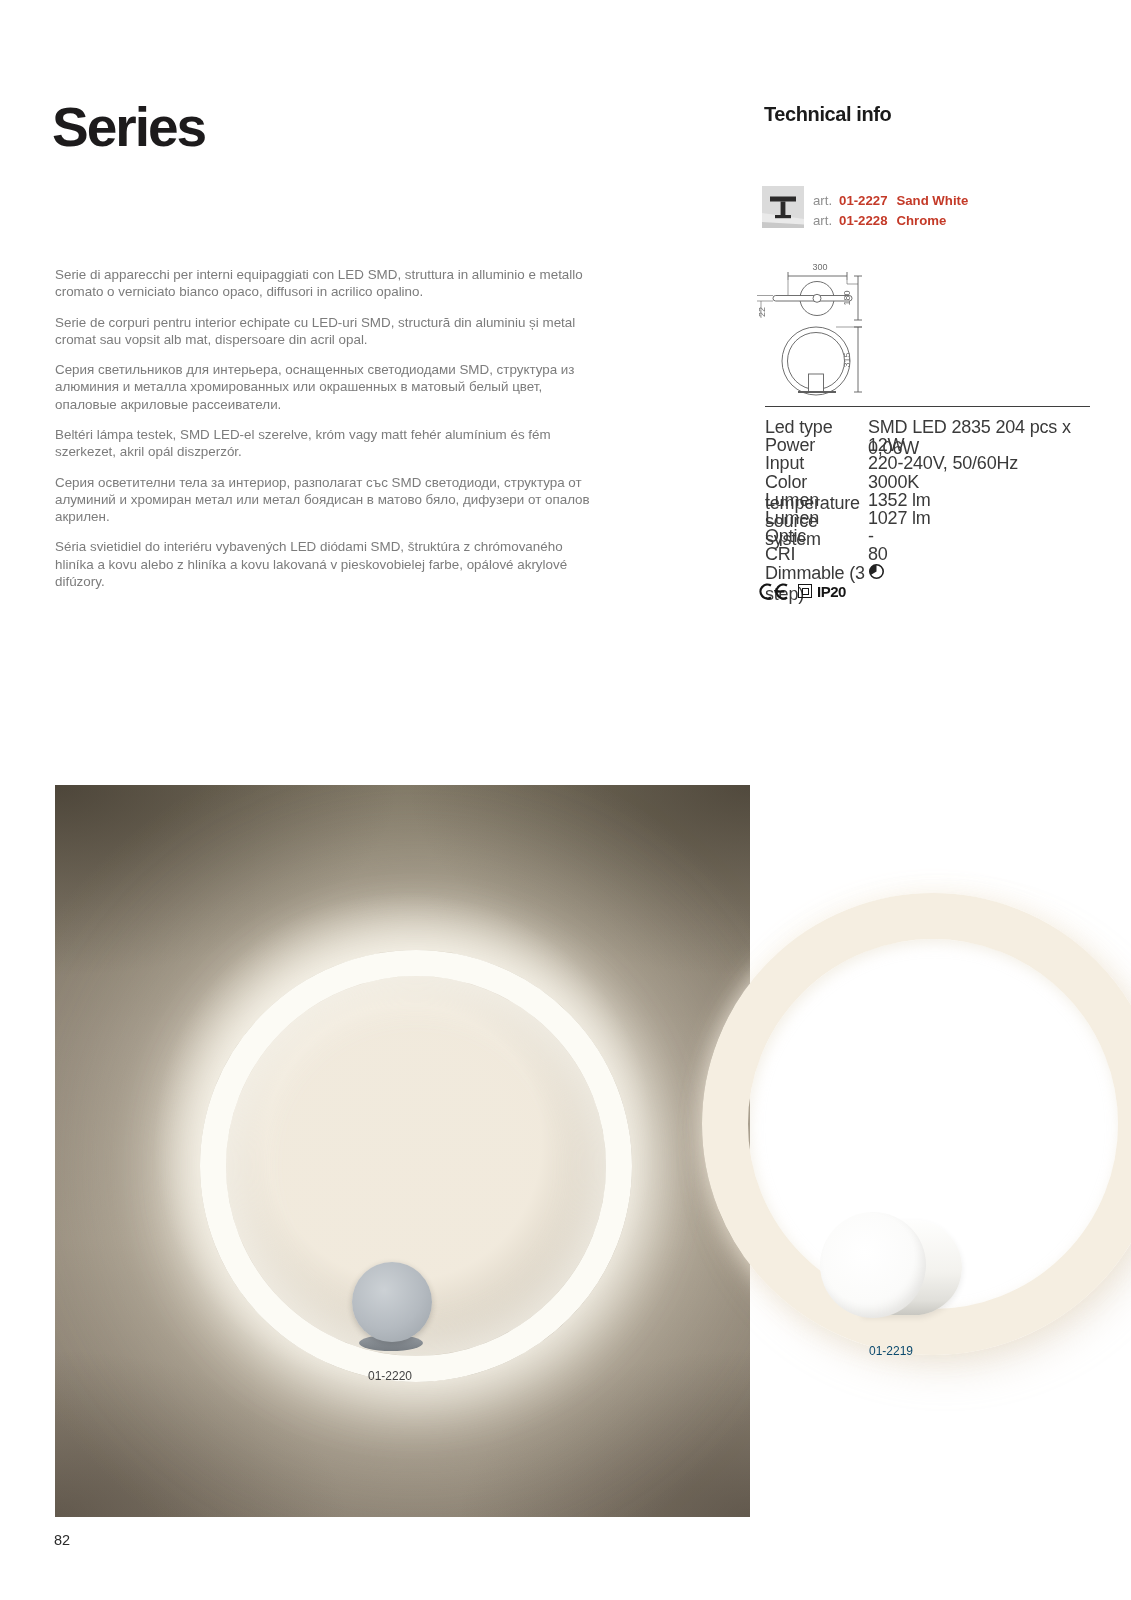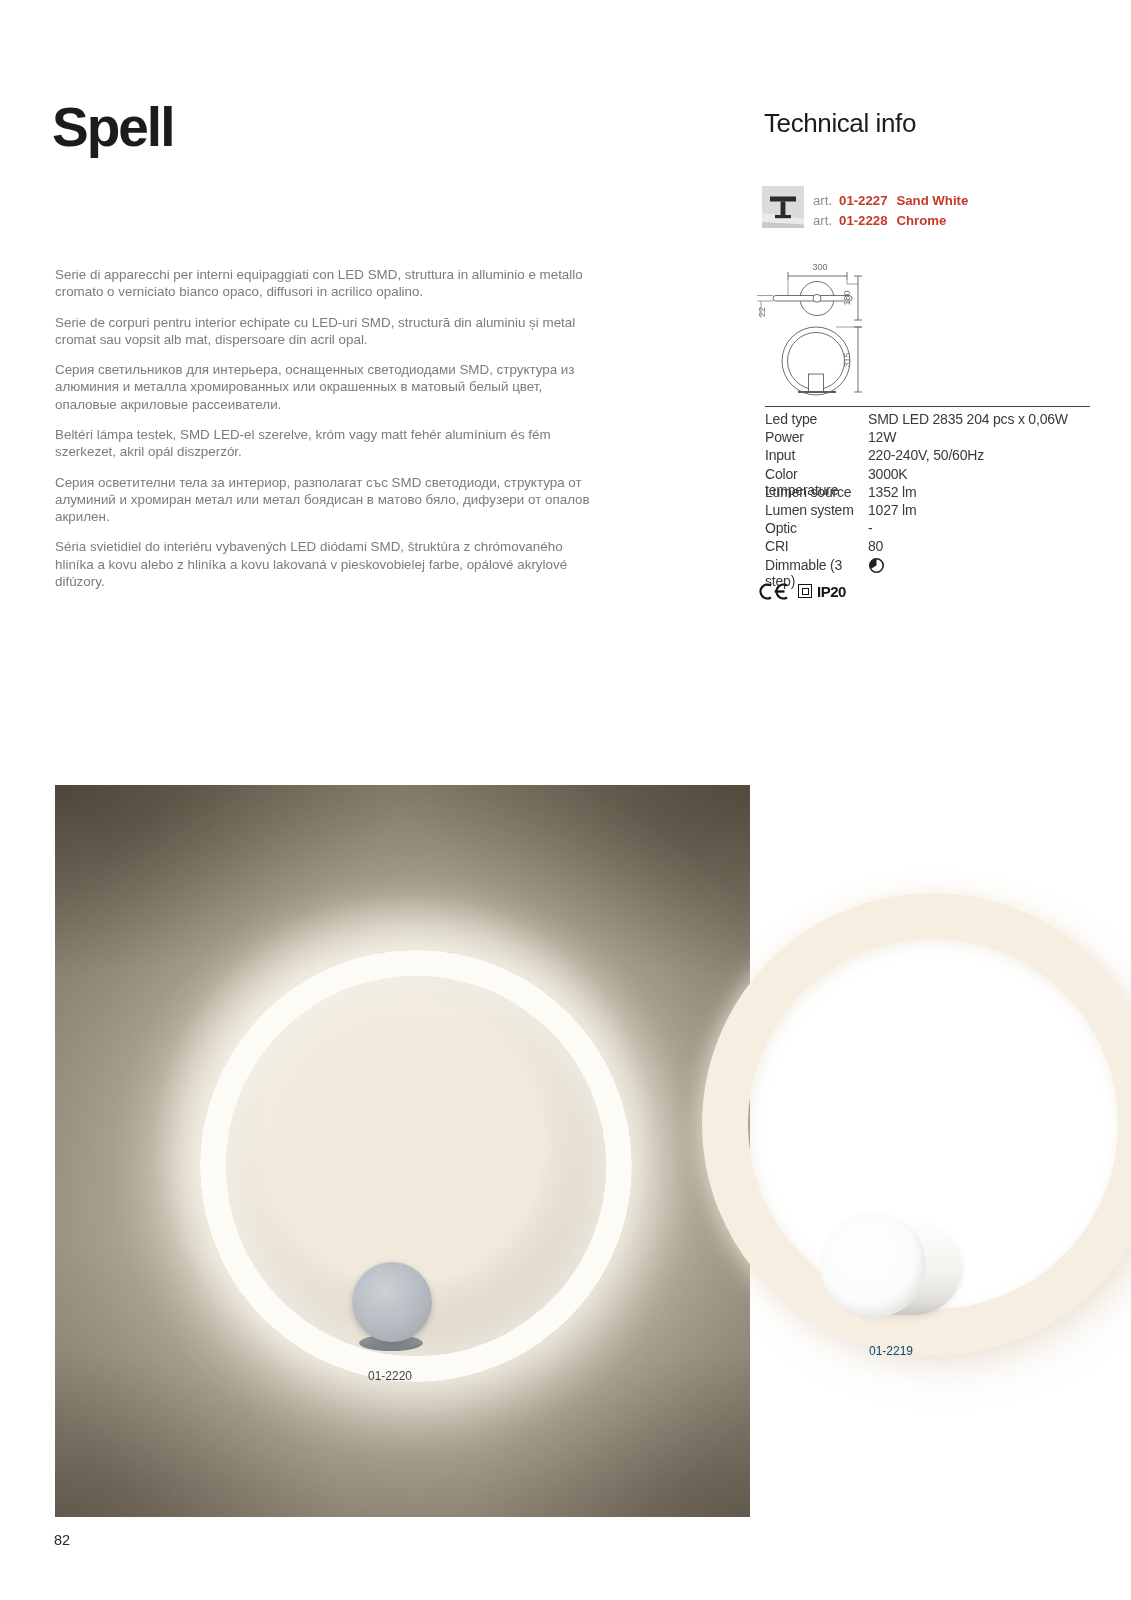--- a/index.html
+++ b/index.html
@@ -8,31 +8,31 @@
   .abs{position:absolute;}
 
   
   .title{left:52px;top:58px;font-size:55px;font-weight:700;letter-spacing:-2px;color:#1d1b1c;}
   .intro{left:55px;top:155px;width:535px;font-size:19.5px;font-weight:700;line-height:1.3;
          letter-spacing:-0.3px;color:#272425;}
   .paras{left:55px;top:266px;width:545px;font-size:13.4px;line-height:1.29;color:#7c7c7c;}
   .paras p{margin:0 0 13px 0;}
 
   
-  .tech-title{left:764px;top:86px;font-size:26px;font-weight:400;letter-spacing:-0.4px;color:#1b1b1b;}
+  .tech-title{left:764px;top:86px;font-size:20px;font-weight:700;letter-spacing:-0.4px;color:#1b1b1b;}
   .art-icon{left:762px;top:186px;width:42px;height:42px;}
   .art-lines{left:813px;top:191px;font-size:13.2px;line-height:19.5px;white-space:nowrap;}
   .art-prefix{color:#8e8e8e;margin-right:7px;margin-top:48px;}
   .art-code{color:#c43a28;font-weight:700;margin-right:9px;}
   .art-finish{color:#c43a28;font-weight:700;}
   .drawing{left:744px;top:252px;}
   .drawing text{font-size:9px;fill:#6e6e6e;font-family:"Liberation Sans",sans-serif;}
 
-  .specs{left:765px;top:406px;width:325px;border-top:1px solid #3f3f3f;padding-top:4px;
-         font-size:14px;color:#3a3a3a;}
+  .specs{left:765px;top:406px;width:325px;border-top:1px solid #3f3f3f;padding-top:10px;
+         font-size:18px;color:#3a3a3a;}
   .spec-row{display:flex;height:18.2px;align-items:flex-start;}
   .spec-label{width:103px;flex:none;letter-spacing:-0.2px;}
   .spec-value{letter-spacing:-0.2px;}
   .certs{left:757px;top:582px;height:18px;display:flex;align-items:center;text-align:right;}
   .class2{width:12px;height:12px;border:1.6px solid #151515;display:flex;align-items:center;
           justify-content:center;margin:0 5px 0 7px;}
   .class2-inner{width:5px;height:5px;border:1.6px solid #151515;}
   .ip-rating{font-size:15px;font-weight:800;letter-spacing:-0.5px;color:#151515;}
 
   
@@ -69,21 +69,21 @@
       box-shadow:inset -4px -6px 10px rgba(0,0,0,0.05);}
   .pr-label{left:836px;top:1344px;width:110px;text-align:center;font-size:12px;color:#0c4a6e;}
 
   .page-num{left:54px;top:1532px;font-size:14.5px;color:#2b2b2b;}
 </style>
 </head>
 <body>
 
 <div class="page">
 
-  <h1 class="abs title">Spell</h1>
+  <h1 class="abs title">Series</h1>
 
 
   <div class="abs paras">
     <p>Serie di apparecchi per interni equipaggiati con LED SMD, struttura in alluminio e metallo cromato o verniciato bianco opaco, diffusori in acrilico opalino.</p>
     <p>Serie de corpuri pentru interior echipate cu LED-uri SMD, structură din aluminiu și metal cromat sau vopsit alb mat, dispersoare din acril opal.</p>
     <p>Серия светильников для интерьера, оснащенных светодиодами SMD, структура из алюминия и металла хромированных или окрашенных в матовый белый цвет, опаловые акриловые рассеиватели.</p>
     <p>Beltéri lámpa testek, SMD LED-el szerelve, króm vagy matt fehér alumínium és fém szerkezet, akril opál diszperzór.</p>
     <p>Серия осветителни тела за интериор, разполагат със SMD светодиоди, структура от алуминий и хромиран метал или метал боядисан в матово бяло, дифузери от опалов акрилен.</p>
     <p>Séria svietidiel do interiéru vybavených LED diódami SMD, štruktúra z chrómovaného hliníka a kovu alebo z hliníka a kovu lakovaná v pieskovobielej farbe, opálové akrylové difúzory.</p>
   </div>

